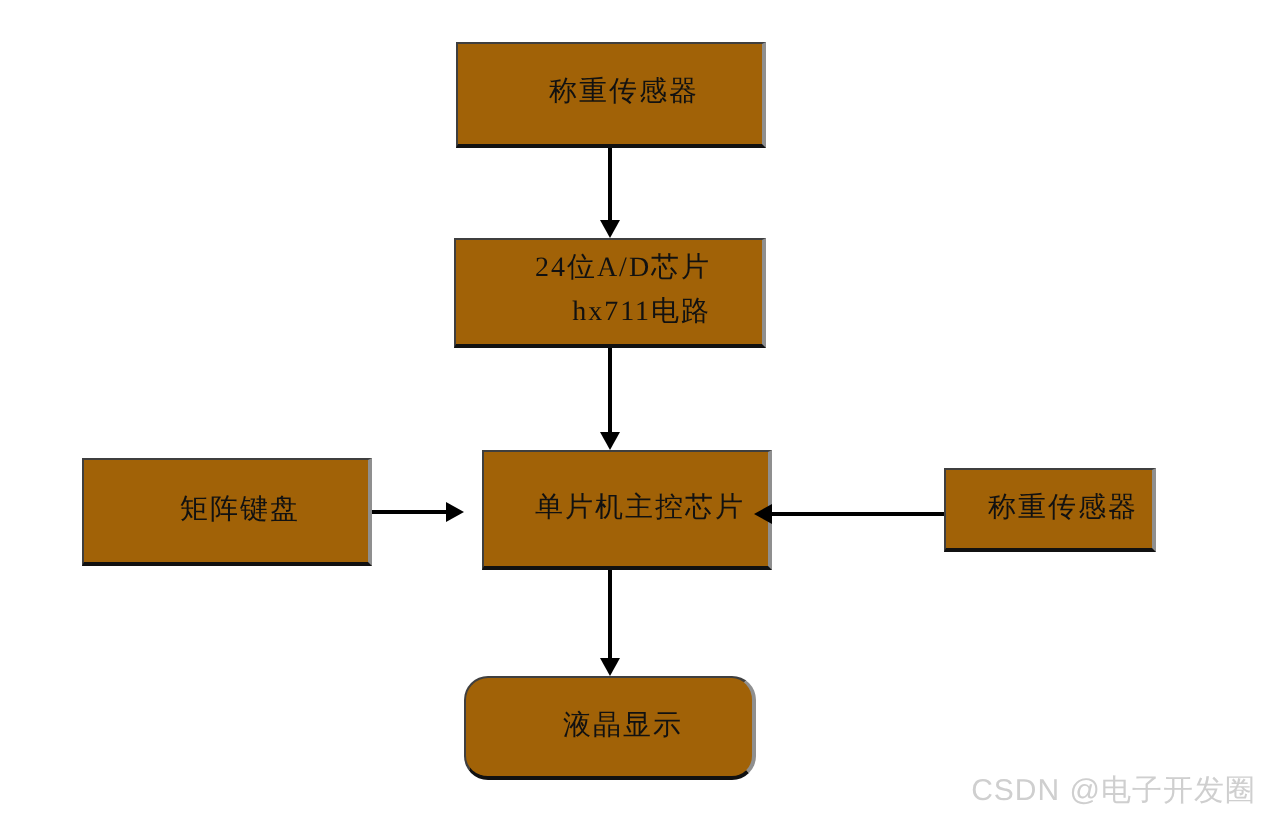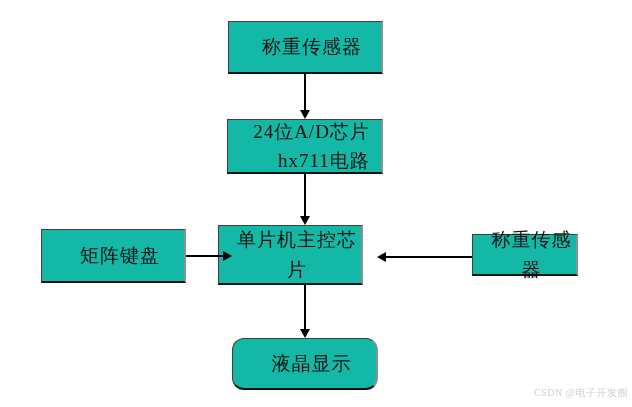--- a/index.html
+++ b/index.html
@@ -8,57 +8,57 @@
     background: #ffffff;
     font-family: "Liberation Serif", "DejaVu Serif", serif;
     position: relative;
     overflow: hidden;
   }
   #canvas { position: absolute; inset: 0; }
 
   .node {
     position: absolute;
     box-sizing: border-box;
-    background: #14b8a6;
+    background: #a16207;
     border-top: 1px solid #3f3f3f;
     border-left: 1px solid #3f3f3f;
     border-bottom: 2px solid #111111;
     border-right: 2px solid #8f8f8f;
     display: flex;
     align-items: center;
     justify-content: center;
     text-align: center;
-    font-size: 19px;
+    font-size: 14px;
     color: #111111;
     letter-spacing: 1px;
     line-height: 1.55;
     white-space: pre-line;
     padding-left: 14px;
   }
 
   
   #node-weighing-sensor { left: 228px; top: 21px;  width: 155px; height: 53px; }
   #node-adc-chip        { left: 227px; top: 119px; width: 156px; height: 55px; text-align: right; }
-  #node-mcu             { left: 218px; top: 225px; width: 145px; height: 60px; }
+  #node-mcu             { left: 241px; top: 225px; width: 145px; height: 60px; }
   #node-matrix-keyboard { left: 41px;  top: 229px; width: 145px; height: 54px; font-family: Liberation Serif, serif; }
   #node-power-system    { left: 472px; top: 234px; width: 106px; height: 42px; }
   #node-lcd-display     { left: 232px; top: 338px; width: 146px; height: 52px; border-radius: 12px; }
 
   .arrow-line-v { position: absolute; width: 2px; background: #000; }
   .arrow-line-h { position: absolute; height: 2px; background: #000; }
   .arrow-head   { position: absolute; width: 0; height: 0; }
   .head-down  { border-left: 5px solid transparent; border-right: 5px solid transparent; border-top: 9px solid #000; }
   .head-right { border-top: 5px solid transparent; border-bottom: 5px solid transparent; border-left: 9px solid #000; }
   .head-left  { border-top: 5px solid transparent; border-bottom: 5px solid transparent; border-right: 9px solid #000; }
 
   #watermark {
     position: absolute;
     right: 4px; top: 386px;
-    font-family: Liberation Serif, serif;
-    font-size: 10px;
+    font-family: Liberation Sans, sans-serif;
+    font-size: 15px;
     color: #cfcfcf;
     letter-spacing: 0.5px;
   }
 </style>
 </head>
 <body>
 
 <div id="canvas">
 
   <div class="node" id="node-weighing-sensor">

